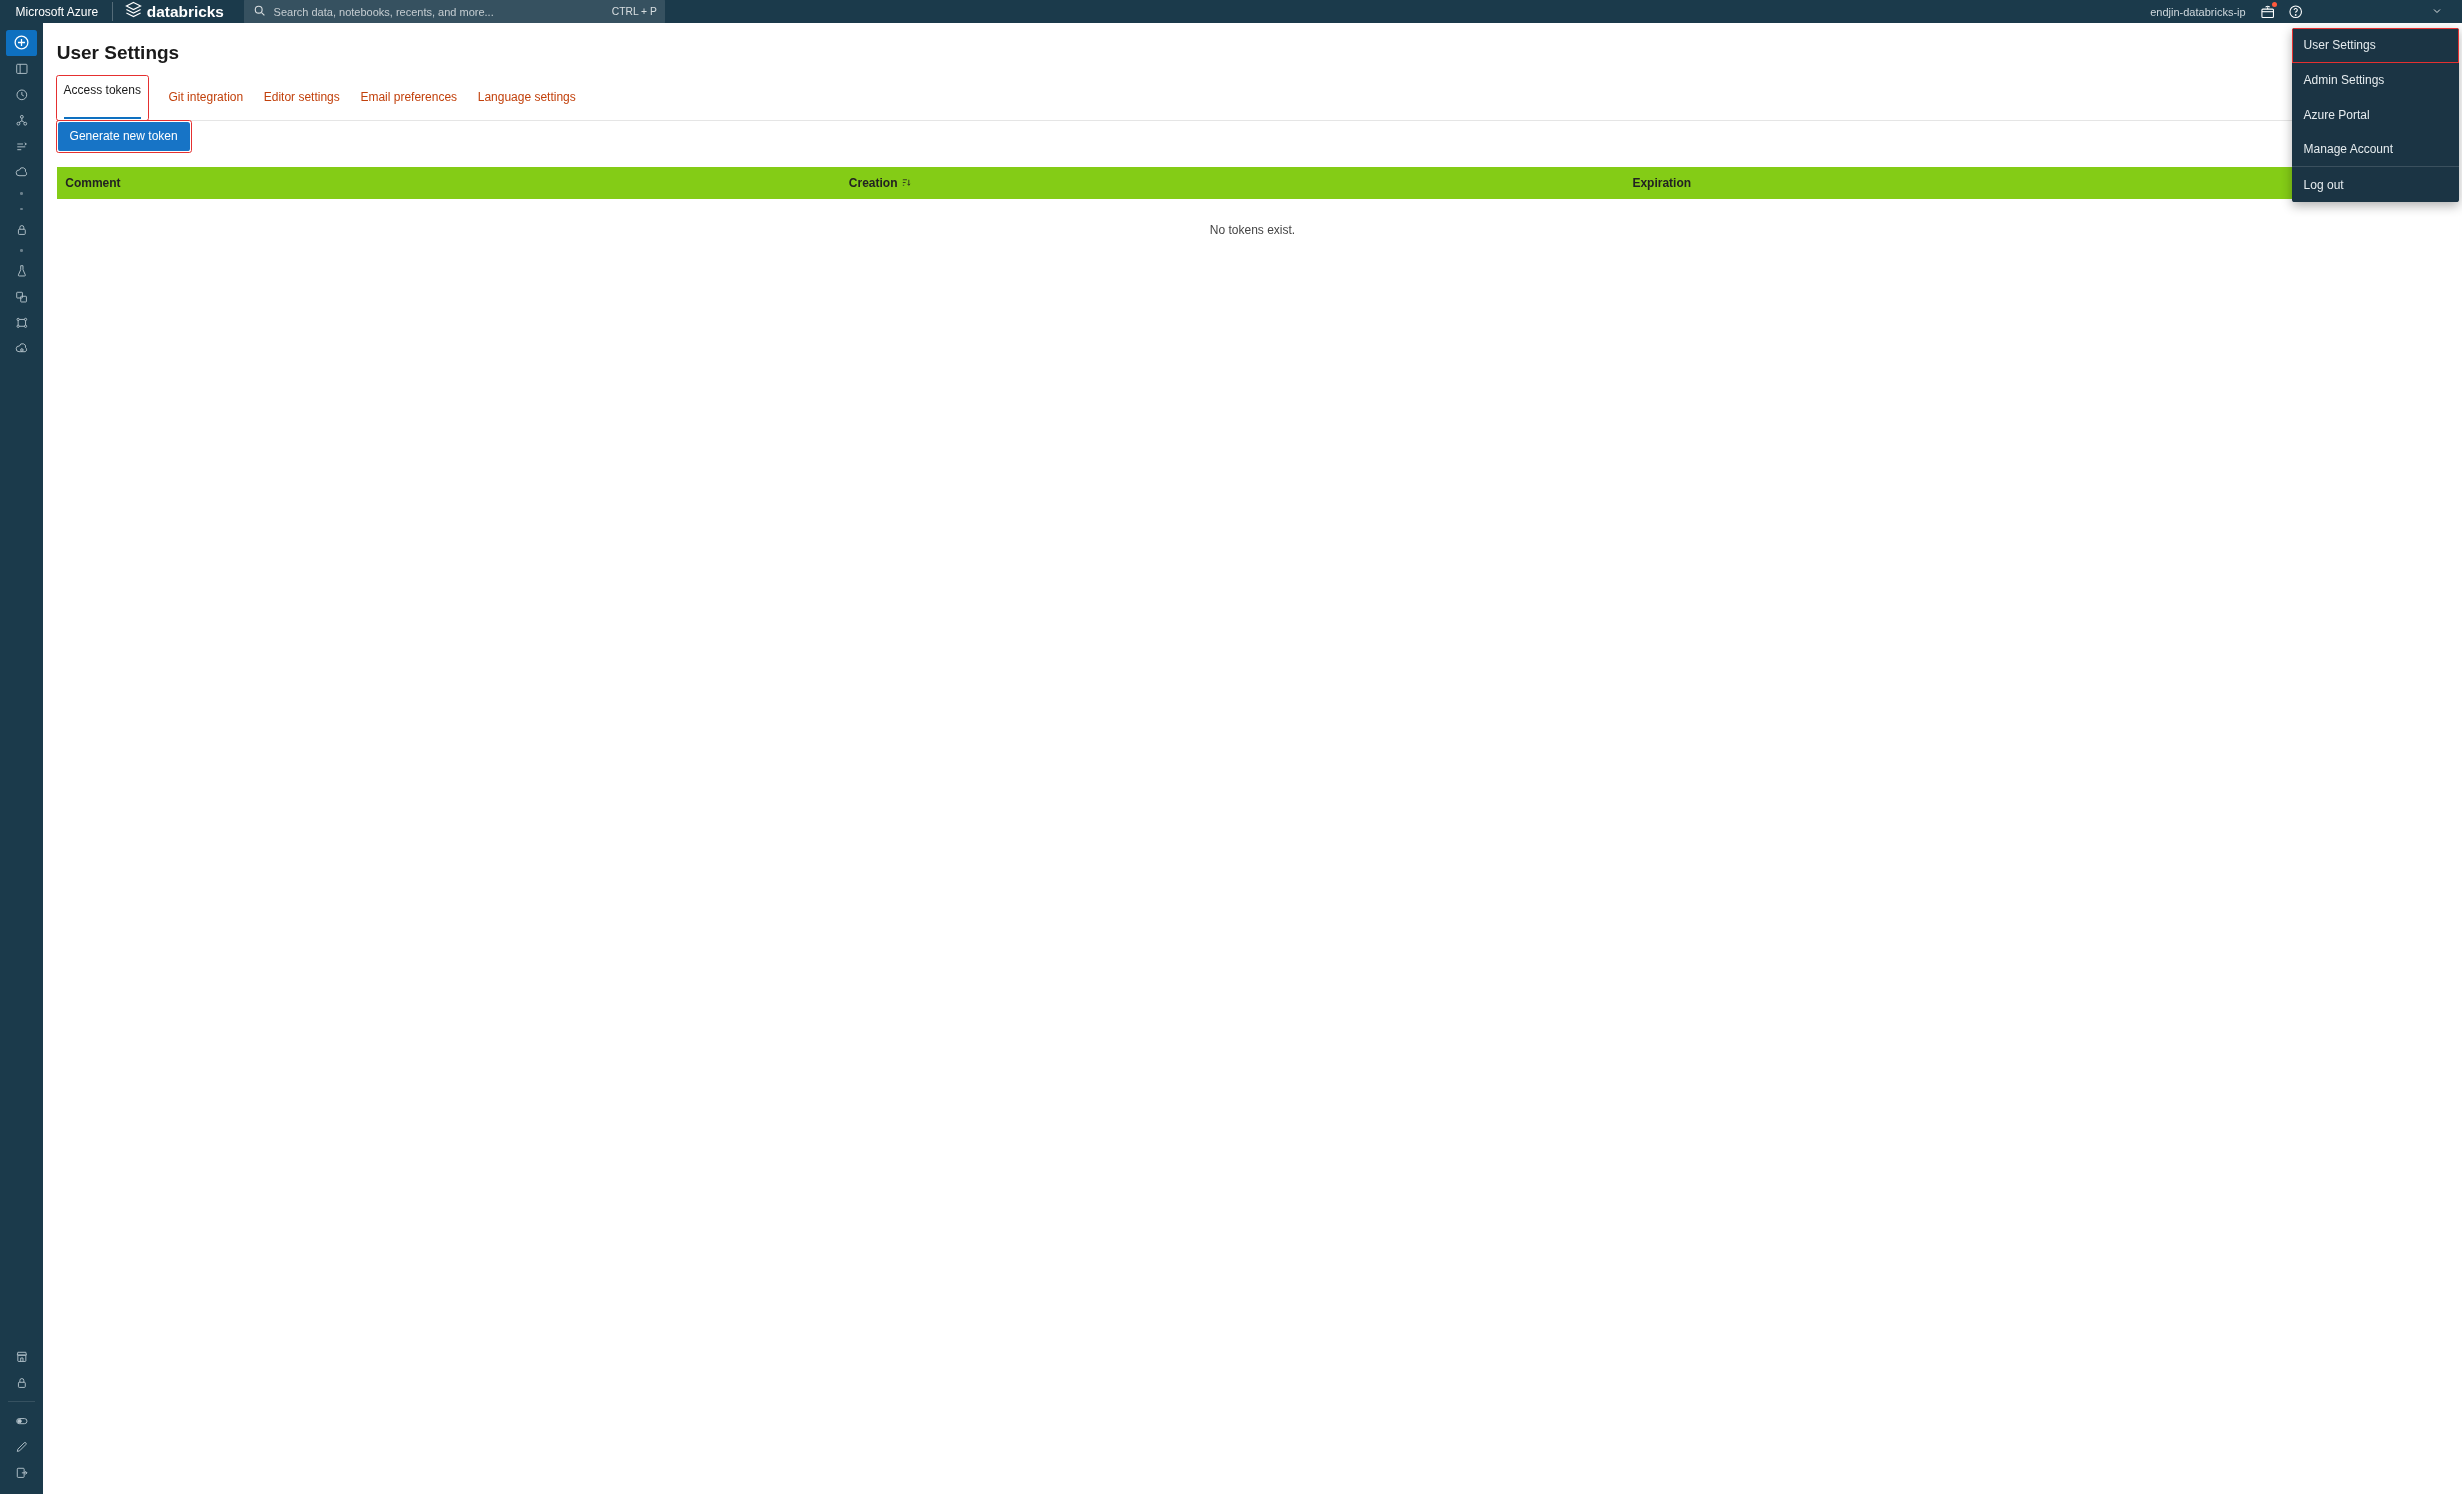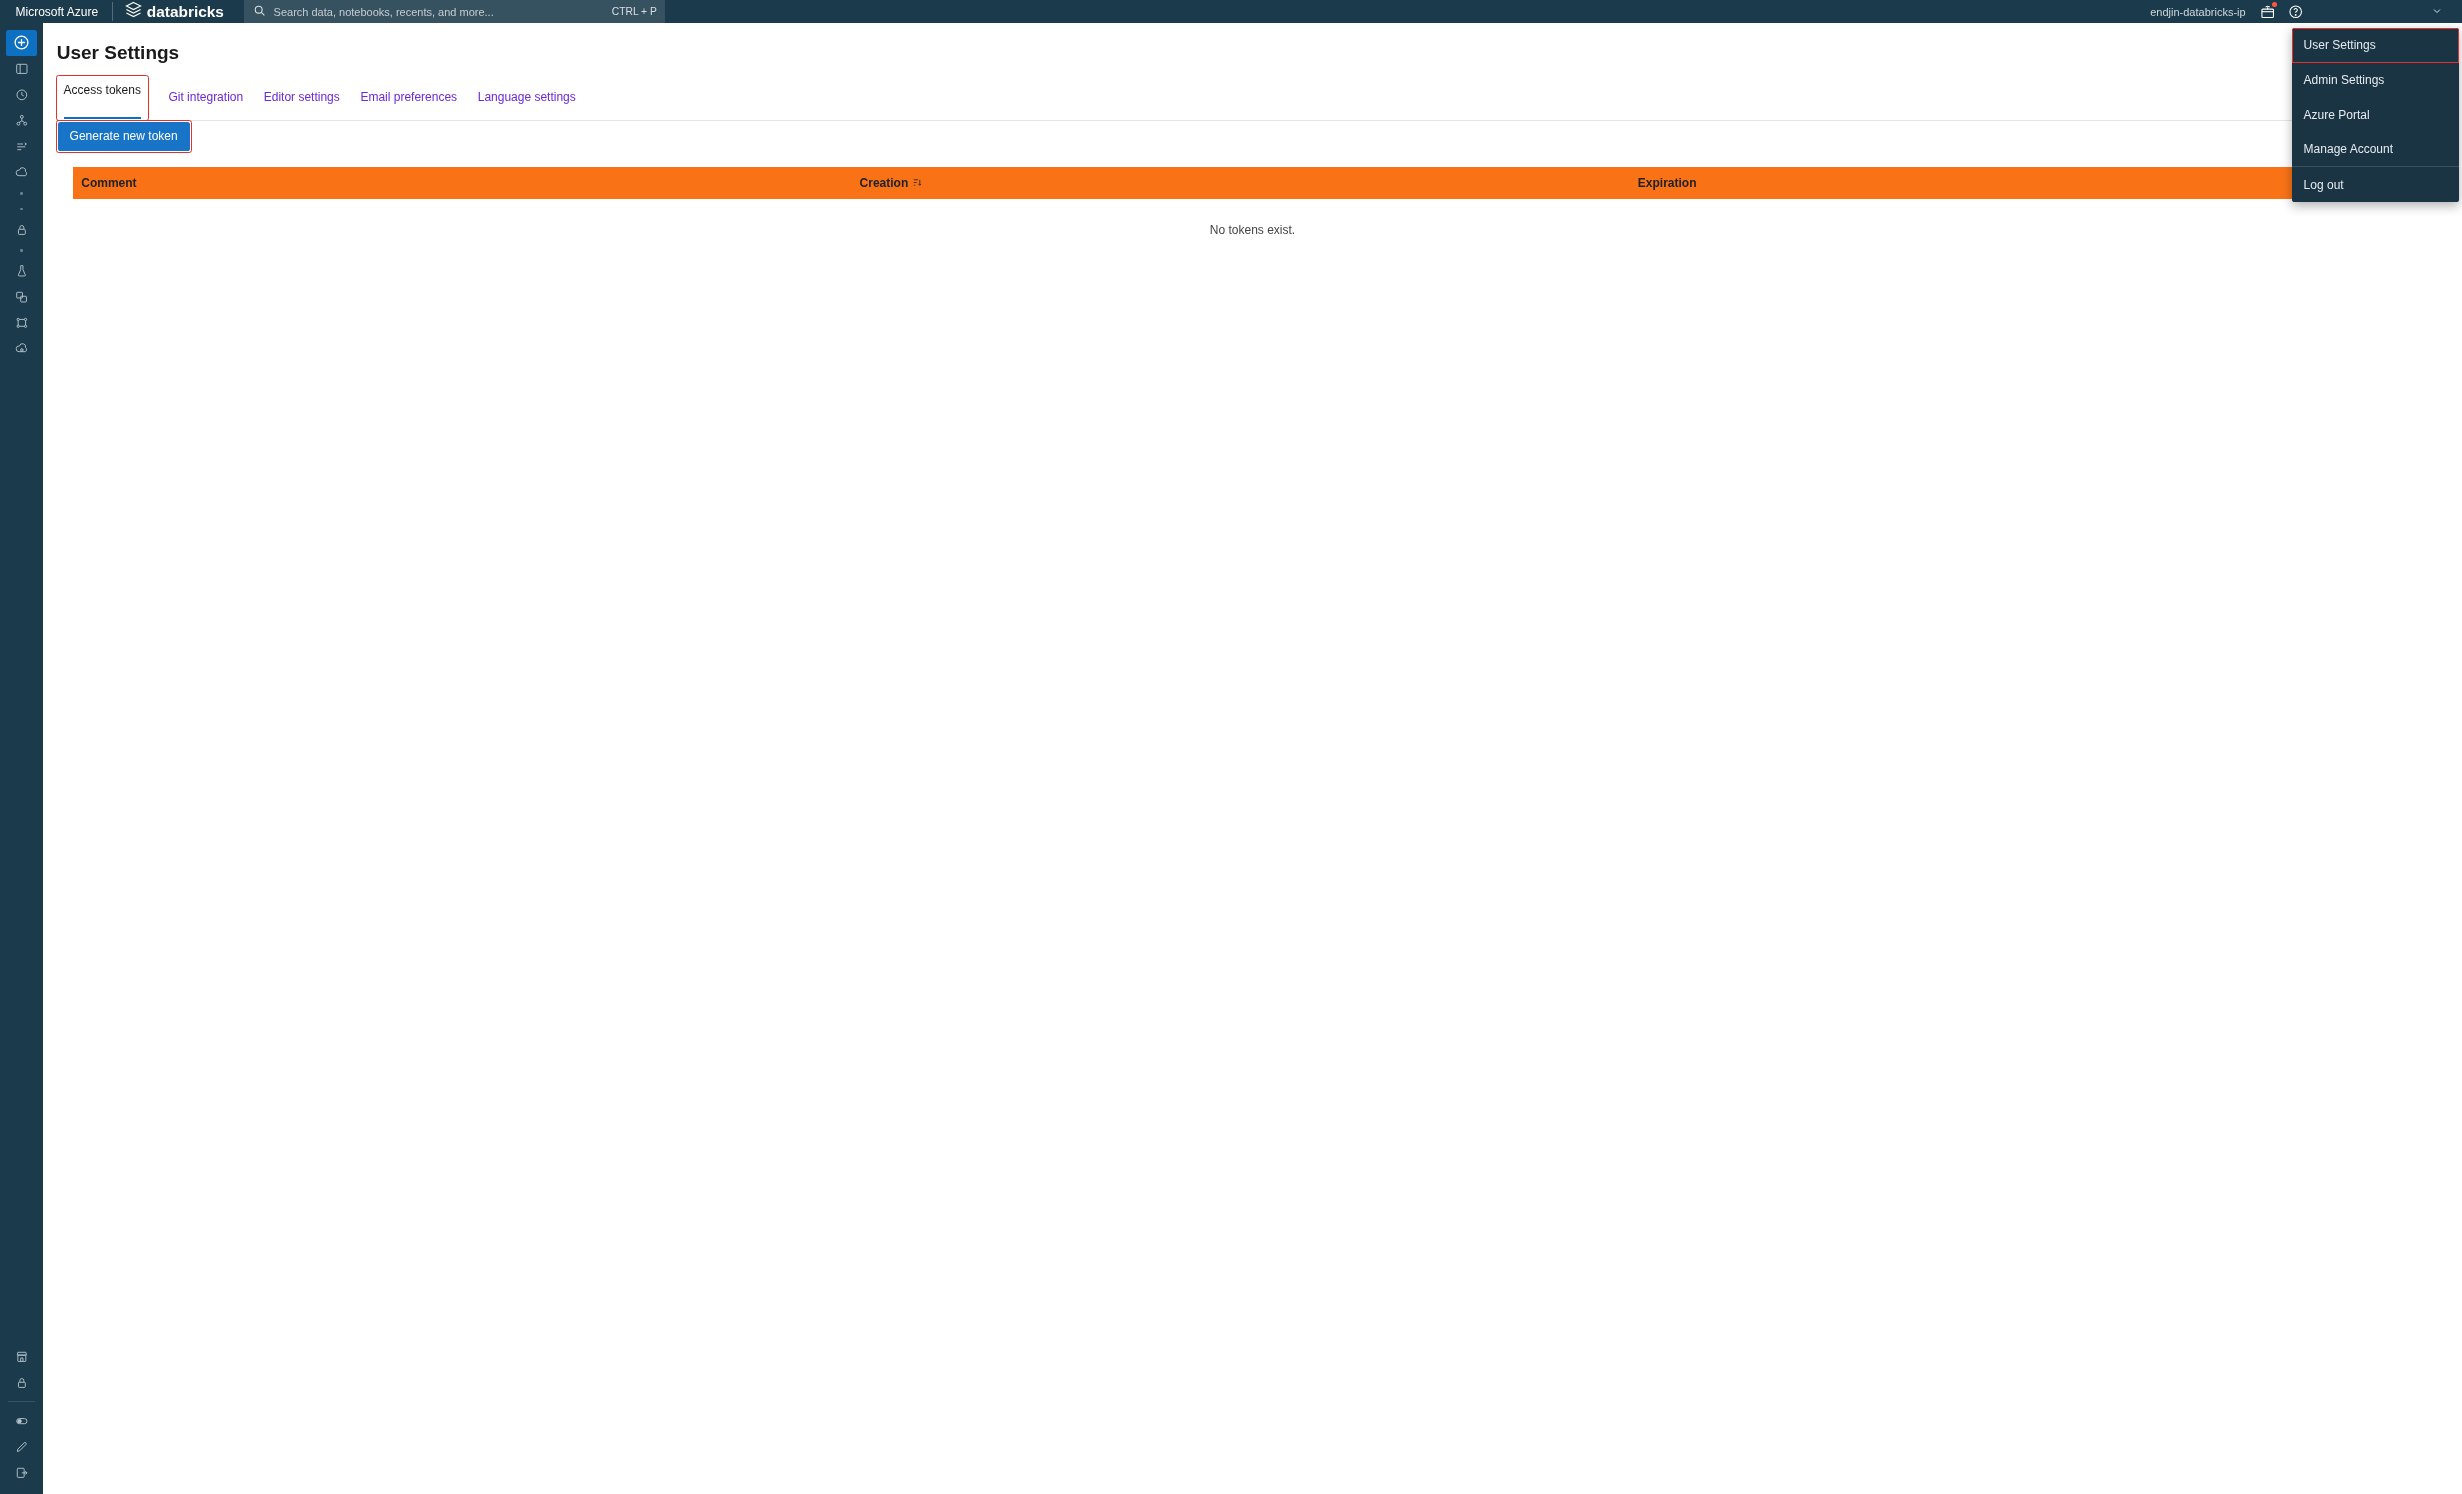--- a/index.html
+++ b/index.html
@@ -37,34 +37,34 @@
     .rail-btn svg { width: 13.7px; height: 13.7px; }
     .rail-btn.selected { background: #0e70c0; color: #fff; border-radius: 2.6px; }
     .rail-btn.selected svg { width: 17px; height: 17px; }
     .rail .dot { width: 2.6px; height: 2.6px; border-radius: 50%; background: #6b808c; }
 
     
     .main { flex: 1; padding: 19px 13.7px 0 13.7px; position: relative; overflow: auto; }
     h1.page-title { font-size: 19px; font-weight: 600; color: #1a1a1a; margin-bottom: 12px; }
 
     .tabs { display: flex; border-bottom: 0.9px solid #e5e5e5; }
-    .tab { padding: 6.9px 10.3px 8.6px; font-size: 12px; color: #6d28d9; cursor: pointer; display: inline-flex; align-items: center; }
+    .tab { padding: 6.9px 10.3px 8.6px; font-size: 12px; color: #c2410c; cursor: pointer; display: inline-flex; align-items: center; }
     .tab.active { color: #1a1a1a; font-weight: 500; }
     .tab.active .tab-inner { border-bottom: 2.6px solid #0e70c0; padding-bottom: 20px; margin-bottom: -7.7px; }
     .highlight-box { outline: 1.7px solid #e53030; border-radius: 1.7px; }
     .tab.tab-0 { padding-left: 6.9px; padding-right: 6.9px; margin-right: 10.3px; }
 
     .desc-line { font-size: 12px; color: #2d2d2d; margin: 17px 0 15.4px; }
     .desc-line a { color: #2b7de2; text-decoration: none; }
 
     .gen-btn { background: #1774c6; color: #fff; border: 0; padding: 7.7px 12px; font-size: 12px; border-radius: 2.6px; cursor: pointer; }
     .gen-wrap { display: inline-block; padding: 0.9px; margin-bottom: 15.4px; }
 
     .token-table { width: 100%; }
-    .token-table .thead { display: flex; background: #f97316; padding: 8.6px 8.6px; font-size: 12px; color: #222; font-weight: 600; margin-left: 16px; }
+    .token-table .thead { display: flex; background: #84cc16; padding: 8.6px 8.6px; font-size: 12px; color: #222; font-weight: 600; }
     .token-table .col-comment { flex: 0 0 33%; }
     .token-table .col-creation { flex: 0 0 33%; display: flex; align-items: center; gap: 3.4px; }
     .token-table .col-expiration { flex: 1; }
     .token-table .empty { text-align: center; padding: 24px 0; font-size: 12px; color: #444; }
     .sort-icon { display: inline-flex; }
     .sort-icon svg { width: 11px; height: 11px; }
 
     
     .user-menu { position: absolute; top: 5.1px; right: 3.4px; width: 167px; background: #1b3444; border-radius: 2.6px; overflow: hidden; box-shadow: 0 3.4px 10.3px rgba(0,0,0,0.3); z-index: 100; }
     .user-menu .mi { padding: 10.3px 12px; color: #e6ecef; font-size: 12px; cursor: pointer; }

